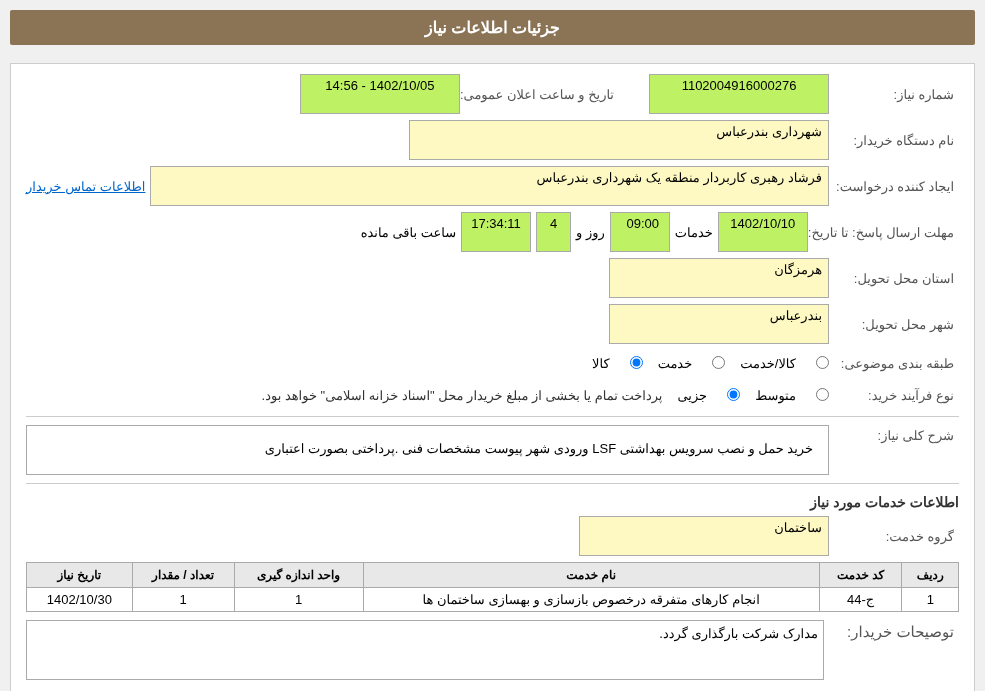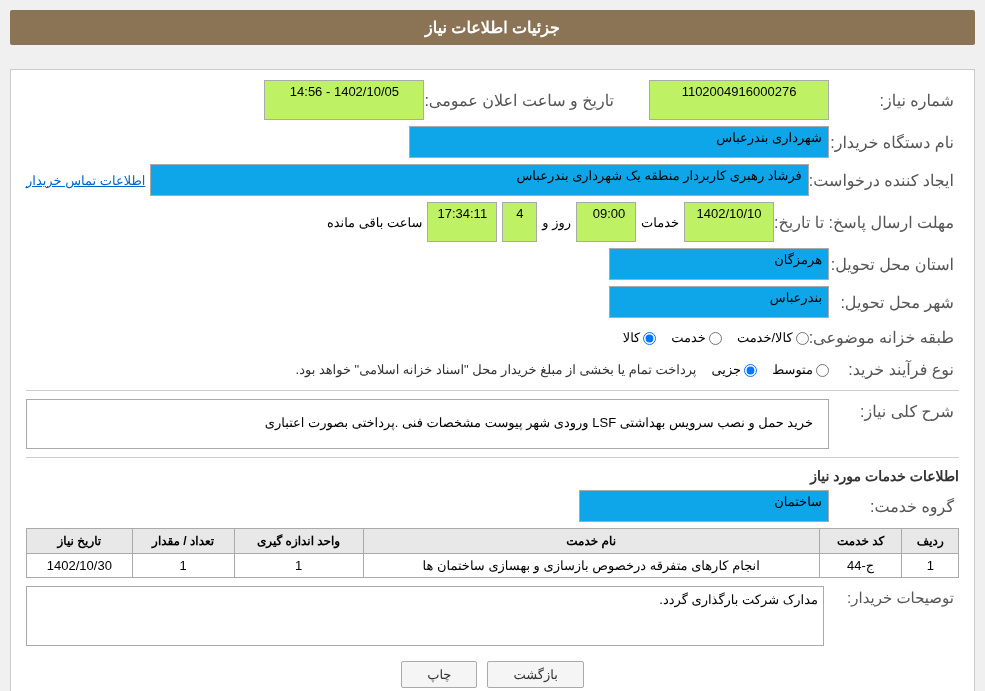--- a/index.html
+++ b/index.html
@@ -15,49 +15,49 @@
       background: #f0f0f0;
       padding: 10px;
     }
     .header-bar {
       background: #8B7355;
       color: white;
       text-align: center;
       padding: 8px 15px;
       font-size: 16px;
       font-weight: bold;
-      margin-bottom: 24px;
+      margin-bottom: 18px;
       border-radius: 2px;
     }
     .main-card {
       background: white;
       border: 1px solid #ccc;
       padding: 10px 15px;
     }
     .form-row {
       display: flex;
       align-items: center;
       margin-bottom: 6px;
       min-height: 26px;
     }
     .form-label {
       color: #555;
-      font-size: 16px;
+      font-size: 13px;
       white-space: nowrap;
       min-width: 130px;
       text-align: right;
       padding-right: 5px;
     }
     .form-value {
       flex: 1;
       border: 1px solid #aaa;
-      background: #0ea5e9;
+      background: #fef9c3;
       padding: 3px 6px;
       font-size: 13px;
-      height: 32px;
+      height: 40px;
       text-align: right;
     }
     .inline-group {
       display: flex;
       align-items: center;
       gap: 5px;
       flex: 1;
     }
     .field-box {
       border: 1px solid #aaa;
@@ -74,22 +74,22 @@
     }
     .radio-group {
       display: flex;
       align-items: center;
       gap: 15px;
       flex: 1;
       direction: rtl;
     }
     .radio-item {
       display: flex;
-      align-items: flex-end;
-      gap: 3px;
+      align-items: flex-start;
+      gap: 20px;
     }
     .radio-item input[type="radio"] {
       margin: 0;
     }
     .note-text {
       color: #333;
       font-size: 13px;
       flex: 1;
       text-align: right;
     }
@@ -209,21 +209,21 @@
       <span class="form-label">استان محل تحویل:</span>
       <div class="form-value" style="max-width:220px;">هرمزگان</div>
     </div>
 
     <div class="form-row">
       <span class="form-label">شهر محل تحویل:</span>
       <div class="form-value" style="max-width:220px;">بندرعباس</div>
     </div>
 
     <div class="form-row">
-      <span class="form-label">طبقه خزانه موضوعی:</span>
+      <span class="form-label">طبقه بندی موضوعی:</span>
       <div class="radio-group">
         <div class="radio-item">
           <input type="radio" name="category" style="">
           <span>کالا/خدمت</span>
         </div>
         <div class="radio-item">
           <input type="radio" name="category" style="">
           <span>خدمت</span>
         </div>
         <div class="radio-item">

